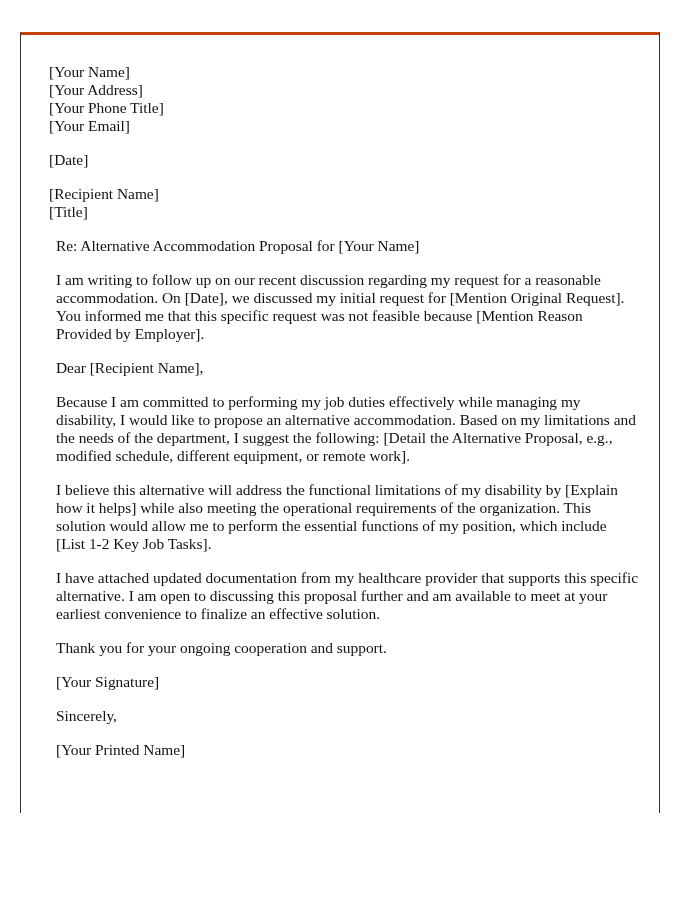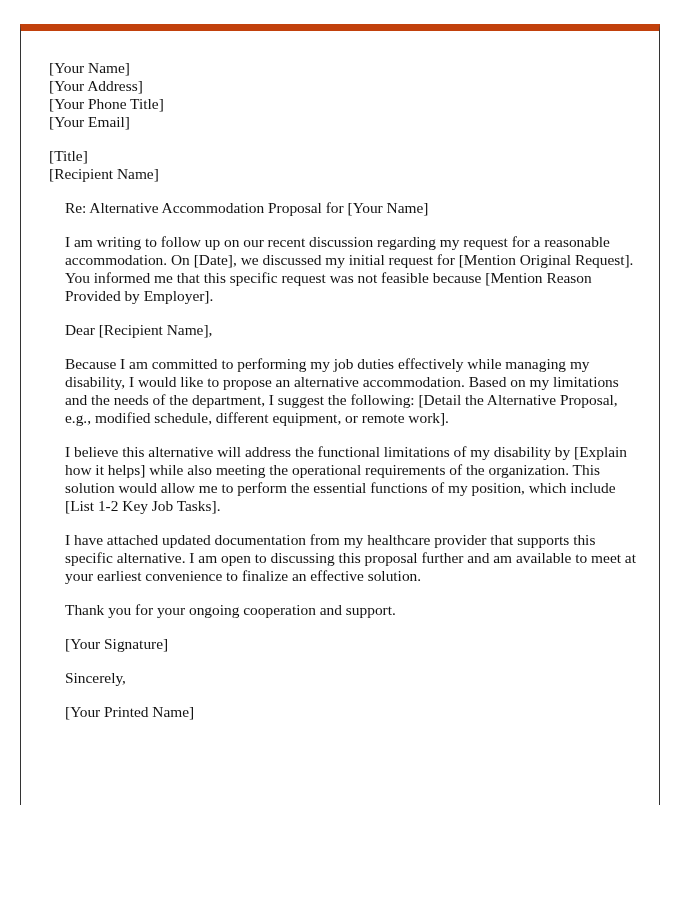--- a/index.html
+++ b/index.html
@@ -1,52 +1,55 @@
 <!DOCTYPE html>
 <html><head>
   <meta charset="utf-8">
   <style>
     html, body { margin: 0; padding: 0; background: #ffffff; }
     body { width: 700px; height: 900px; position: relative; overflow: hidden; }
     .page {
       position: absolute;
-      left: 20px; top: 24px;
+      left: 20px; top: 32px;
       width: 640px; height: 781px;
-      border-top: 7px solid #c2410c;
+      border-top: 3px solid #c2410c;
       border-left: 1px solid #333333;
       border-right: 1px solid #333333;
       box-sizing: border-box;
     }
     .content {
       position: absolute;
       left: 28px; top: 28px;
       width: 590px;
       font-family: "Liberation Serif", "DejaVu Serif", serif;
       font-size: 15.4px;
       line-height: 18px;
       color: #111111;
     }
     .block { margin: 0 0 16px 0; }
     .block div, .block p { margin: 0; }
-    p { margin: 0 0 16px 16px; }
+    p { margin: 0 0 16px 7px; }
   </style>
 </head>
 <body>
 
 <div class="page">
   <div class="content">
     <div class="block">
       <div>[Your Name]</div>
       <div>[Your Address]</div>
       <div>[Your Phone Title]</div>
       <div>[Your Email]</div>
     </div>
     <div class="block">
+      <div>[Date]</div>
+    </div>
+    <div class="block">
+      <div>[Recipient Name]</div>
       <div>[Title]</div>
-      <div>[Recipient Name]</div>
     </div>
     <p>Re: Alternative Accommodation Proposal for [Your Name]</p>
     <p>I am writing to follow up on our recent discussion regarding my request for a reasonable accommodation. On [Date], we discussed my initial request for [Mention Original Request]. You informed me that this specific request was not feasible because [Mention Reason Provided by Employer].</p>
     <p>Dear [Recipient Name],</p>
     <p>Because I am committed to performing my job duties effectively while managing my disability, I would like to propose an alternative accommodation. Based on my limitations and the needs of the department, I suggest the following: [Detail the Alternative Proposal, e.g., modified schedule, different equipment, or remote work].</p>
     <p>I believe this alternative will address the functional limitations of my disability by [Explain how it helps] while also meeting the operational requirements of the organization. This solution would allow me to perform the essential functions of my position, which include [List 1-2 Key Job Tasks].</p>
     <p>I have attached updated documentation from my healthcare provider that supports this specific alternative. I am open to discussing this proposal further and am available to meet at your earliest convenience to finalize an effective solution.</p>
     <p>Thank you for your ongoing cooperation and support.</p>
     <p>[Your Signature]</p>
     <p>Sincerely,</p>

